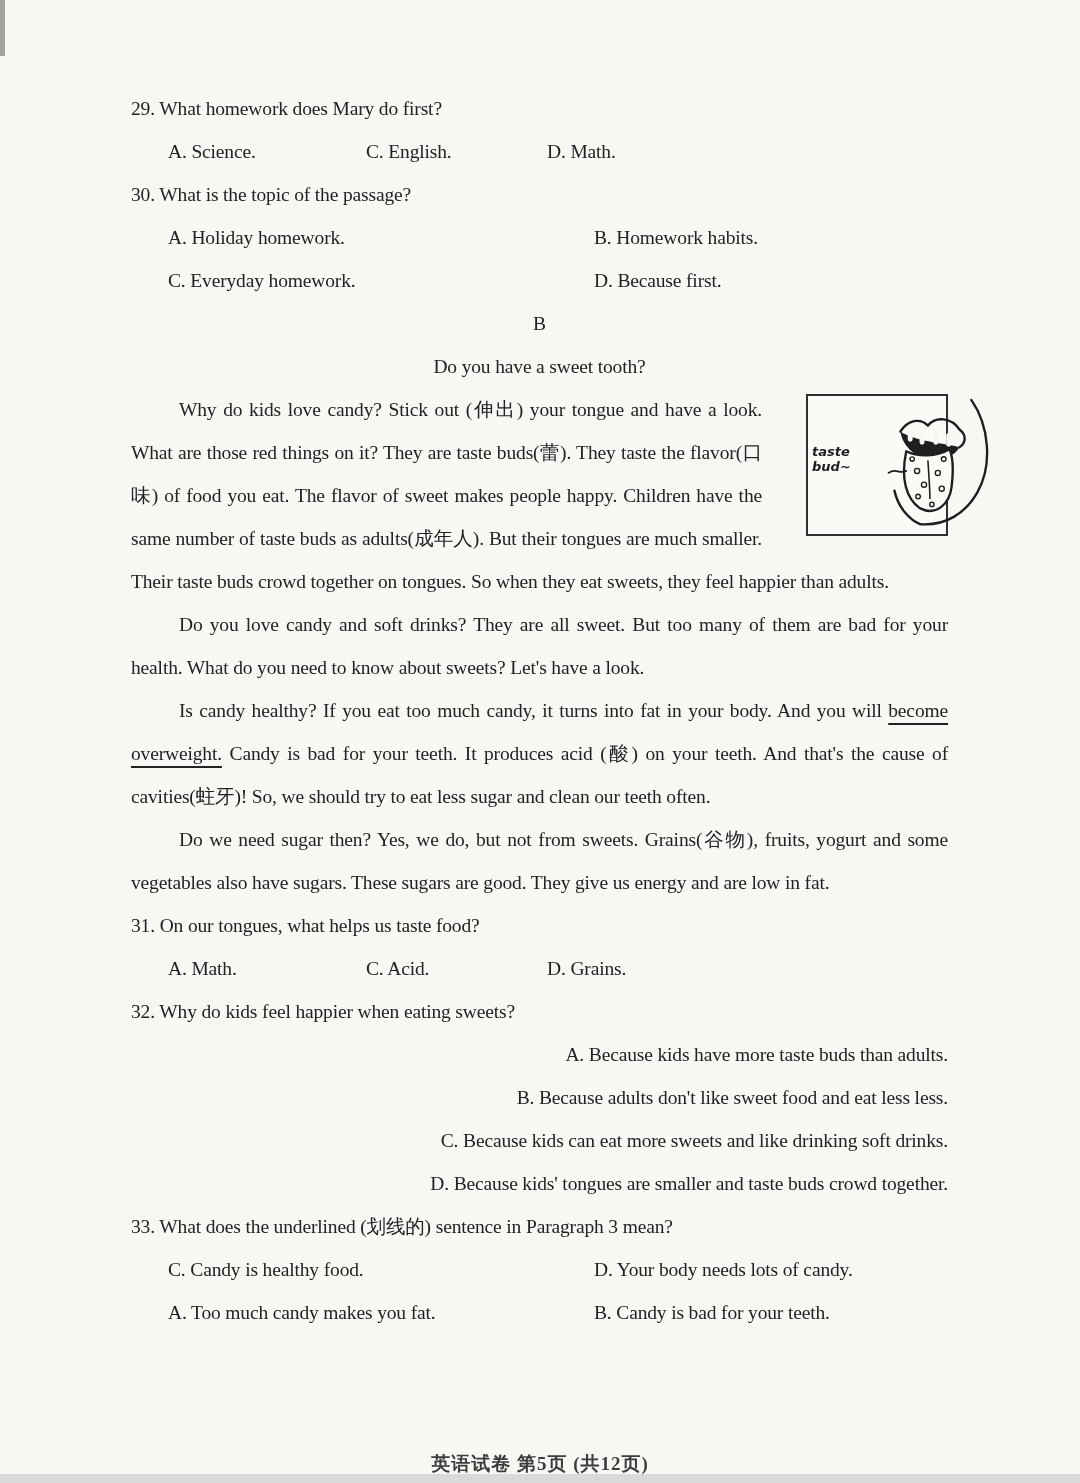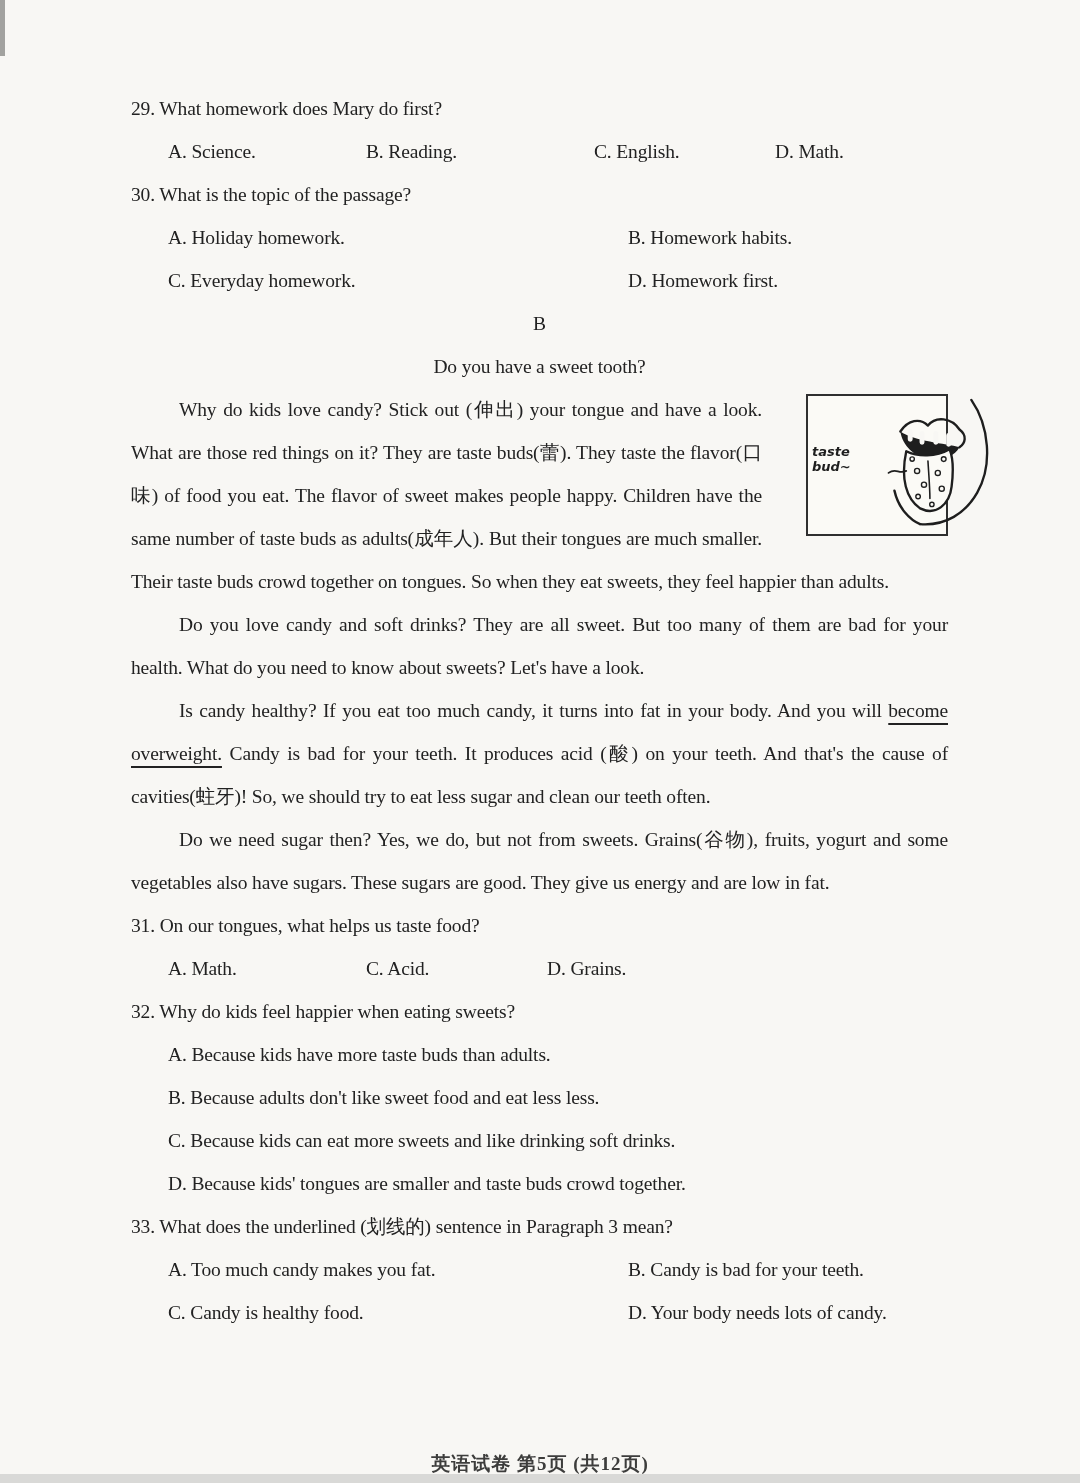--- a/index.html
+++ b/index.html
@@ -22,23 +22,23 @@
     font-size:19.5px;
     line-height:43px;
     letter-spacing:-0.15px;
   }
   .line { min-height:43px; }
   .center { text-align:center; }
   .opt-row4 { display:flex; padding-left:37px; }
   .opt-row4 .o1 { width:198px; }
   .opt-row4 .o2 { width:228px; }
   .opt-row4 .o3 { width:181px; }
-  .opt-row2 { display:flex; padding-left:37px;gap:34px; }
+  .opt-row2 { display:flex; padding-left:37px; }
   .opt-row2 .c1 { width:426px; }
-  .opt-stack { padding-left:37px; }
+  .opt-stack { padding-left:37px;text-align:right; }
   .para { text-align:justify; text-indent:48px; }
   .u {
     text-decoration:underline;
     text-underline-offset:6px;
     text-decoration-thickness:1.5px;
   }
   .figure {
     float:right;
     width:142px; height:142px;
     border:2px solid #2f2f2f;
@@ -70,33 +70,32 @@
 <body>
 
 <div class="page">
   <div class="scan-artifact"></div>
 
   <main class="content">
 
     <div class="line">29. What homework does Mary do first?</div>
     <div class="line opt-row4">
       <span class="o1">A. Science.</span>
-      <span class="o2">B. Reading.</span>
       <span class="o3">C. English.</span>
       <span class="o4">D. Math.</span>
     </div>
 
     <div class="line">30. What is the topic of the passage?</div>
     <div class="line opt-row2">
       <span class="c1">A. Holiday homework.</span>
       <span>B. Homework habits.</span>
     </div>
     <div class="line opt-row2">
       <span class="c1">C. Everyday homework.</span>
-      <span>D. Homework first.</span>
+      <span>D. Because first.</span>
     </div>
 
     <div class="line center">B</div>
     <div class="line center">Do you have a sweet tooth?</div>
 
     <p class="para"><span class="figure">
           <svg viewBox="0 0 140 140" width="138" height="138" xmlns="http://www.w3.org/2000/svg">
           <g fill="none" stroke="#1e1e1e" stroke-width="2.4" stroke-linecap="round" stroke-linejoin="round">
             <path d="M118,4 C136,30 140,70 124,98 C112,119 92,132 66,130"></path>
             <path d="M40,96 C44,114 56,126 66,130"></path>
@@ -135,24 +134,24 @@
     </div>
 
     <div class="line">32. Why do kids feel happier when eating sweets?</div>
     <div class="line opt-stack">A. Because kids have more taste buds than adults.</div>
     <div class="line opt-stack">B. Because adults don't like sweet food and eat less less.</div>
     <div class="line opt-stack">C. Because kids can eat more sweets and like drinking soft drinks.</div>
     <div class="line opt-stack">D. Because kids' tongues are smaller and taste buds crowd together.</div>
 
     <div class="line">33. What does the underlined (划线的) sentence in Paragraph 3 mean?</div>
     <div class="line opt-row2">
+      <span class="c1">C. Candy is healthy food.</span>
+      <span>D. Your body needs lots of candy.</span>
+    </div>
+    <div class="line opt-row2">
       <span class="c1">A. Too much candy makes you fat.</span>
       <span>B. Candy is bad for your teeth.</span>
-    </div>
-    <div class="line opt-row2">
-      <span class="c1">C. Candy is healthy food.</span>
-      <span>D. Your body needs lots of candy.</span>
     </div>
 
   </main>
 
   <div class="footer">英语试卷 第5页 (共12页)</div>
 </div>
 
 </body></html>

